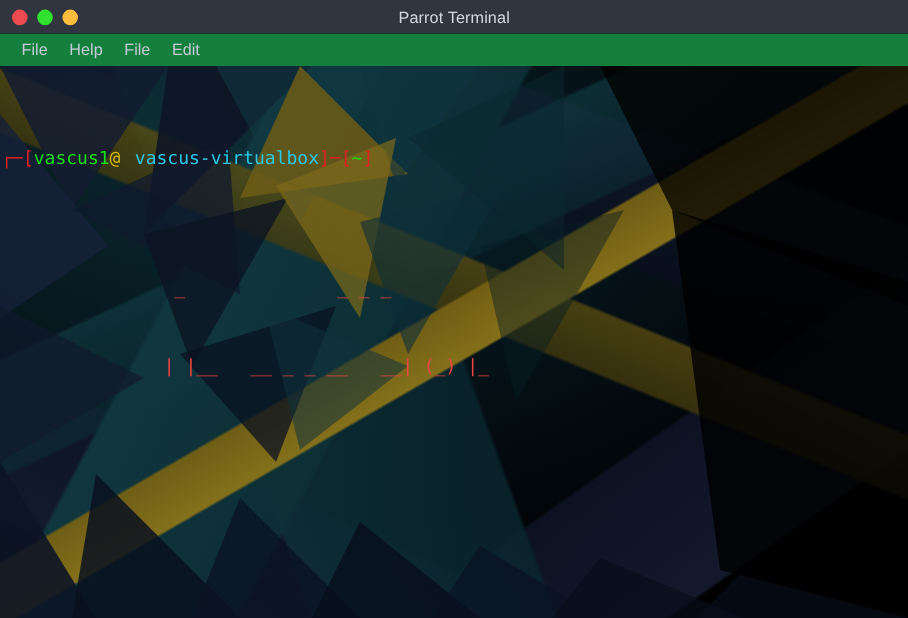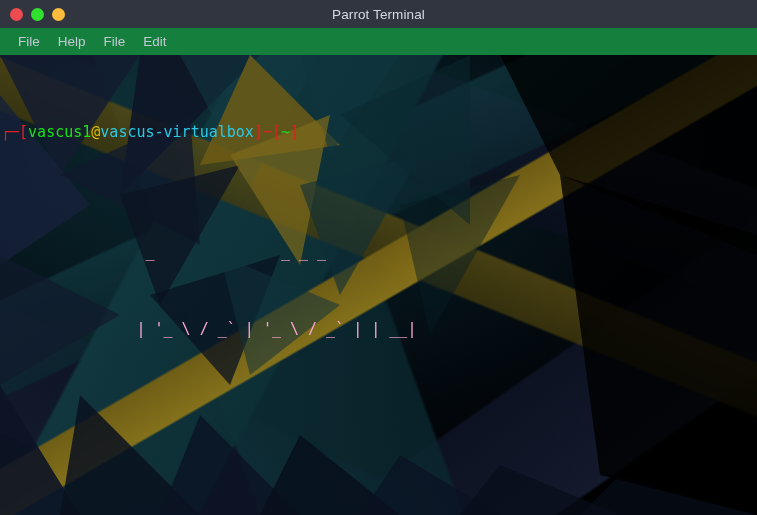--- a/index.html
+++ b/index.html
@@ -118,22 +118,22 @@
     font-family: "DejaVu Sans Mono", monospace;
     font-size: 15px;
     line-height: 21.6px;
     color: #19e019;
     white-space: pre;
   }
   .row { white-space: pre; }
   .c-red    { color: #e02020; }
   .c-green  { color: #19e019; }
   .c-yellow { color: #d8b800; }
-  .c-cyan   { color: #2ac8e6; }
-  .art { color: #f9a8d4; margin-top: 12px; }
+  .c-cyan   { color: #2ac8e6; padding-left: 12px; }
+  .art { color: #ef4444; }
 </style>
 </head>
 <body>
 
 <div id="window">
 
   <div id="titlebar">
     <div id="traffic">
       <span class="light close"></span>
       <span class="light min"></span>
@@ -177,21 +177,21 @@
       <polygon points="500,0 757,0 757,200 560,120" fill="#000000" opacity="0.75"></polygon>
       <polygon points="560,120 757,180 757,460 600,420" fill="#000000" opacity="0.8"></polygon>
     </svg>
 
     <div id="screen">
 
       <div class="row"><span class="c-red">┌─</span><span class="c-red">[</span><span class="c-green">vascus1</span><span class="c-yellow">@</span><span class="c-cyan">vascus-virtualbox</span><span class="c-red">]</span><span class="c-red">─</span><span class="c-red">[</span><span class="c-green">~</span><span class="c-red">]</span></div>
 
 
       <div class="row art">                _              _ _ _   </div>
-      <div class="row art">               | '_ \ / _` | '_ \ / _` | | __|</div>
+      <div class="row art">               | |__   __ _ _ __   __| (_) |_ </div>
       
 
       
       
 
       
       
 
       
 

